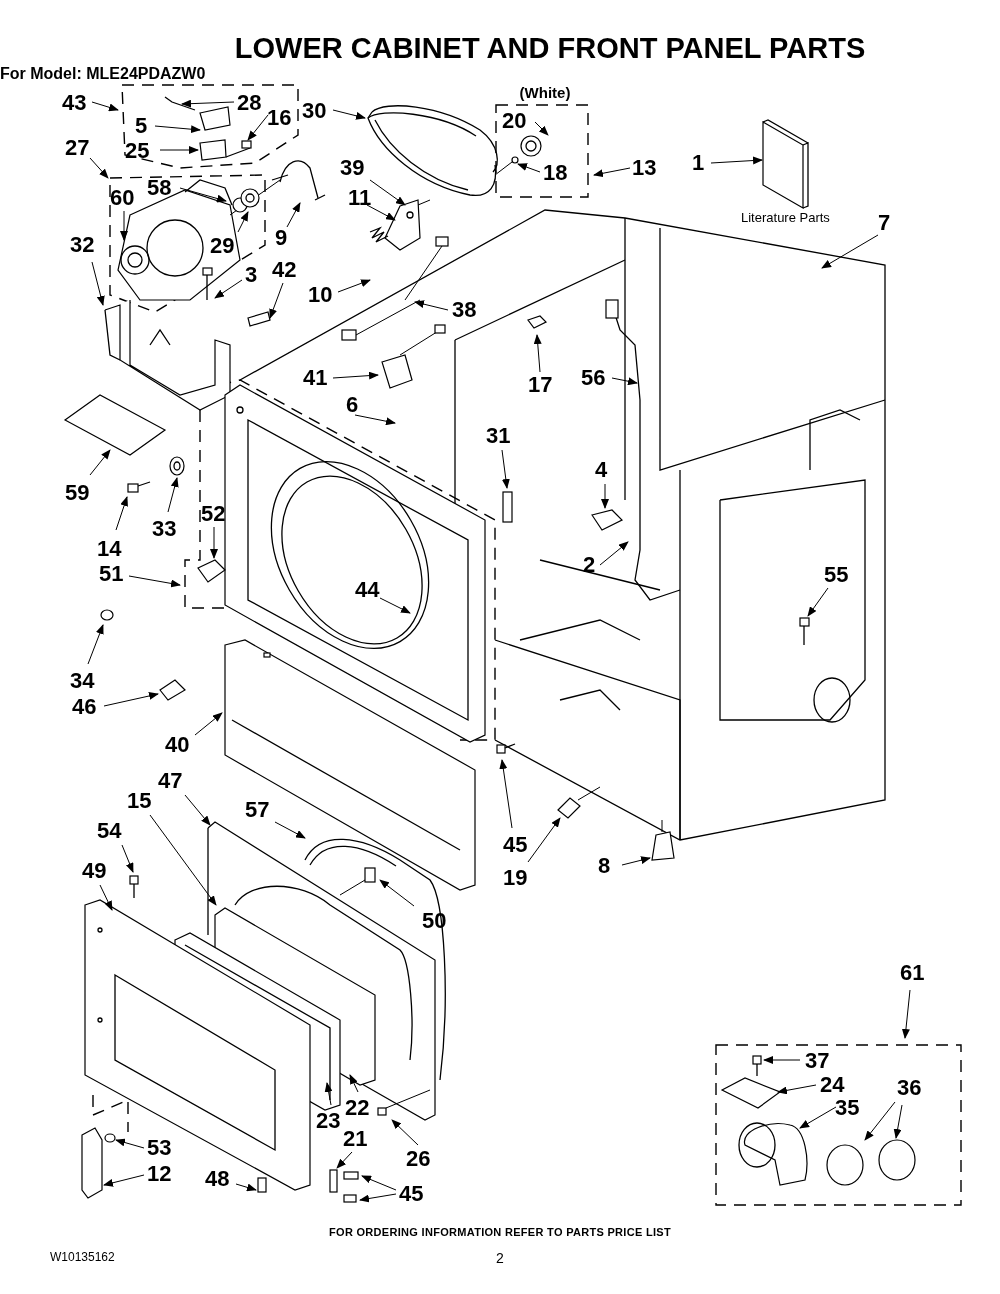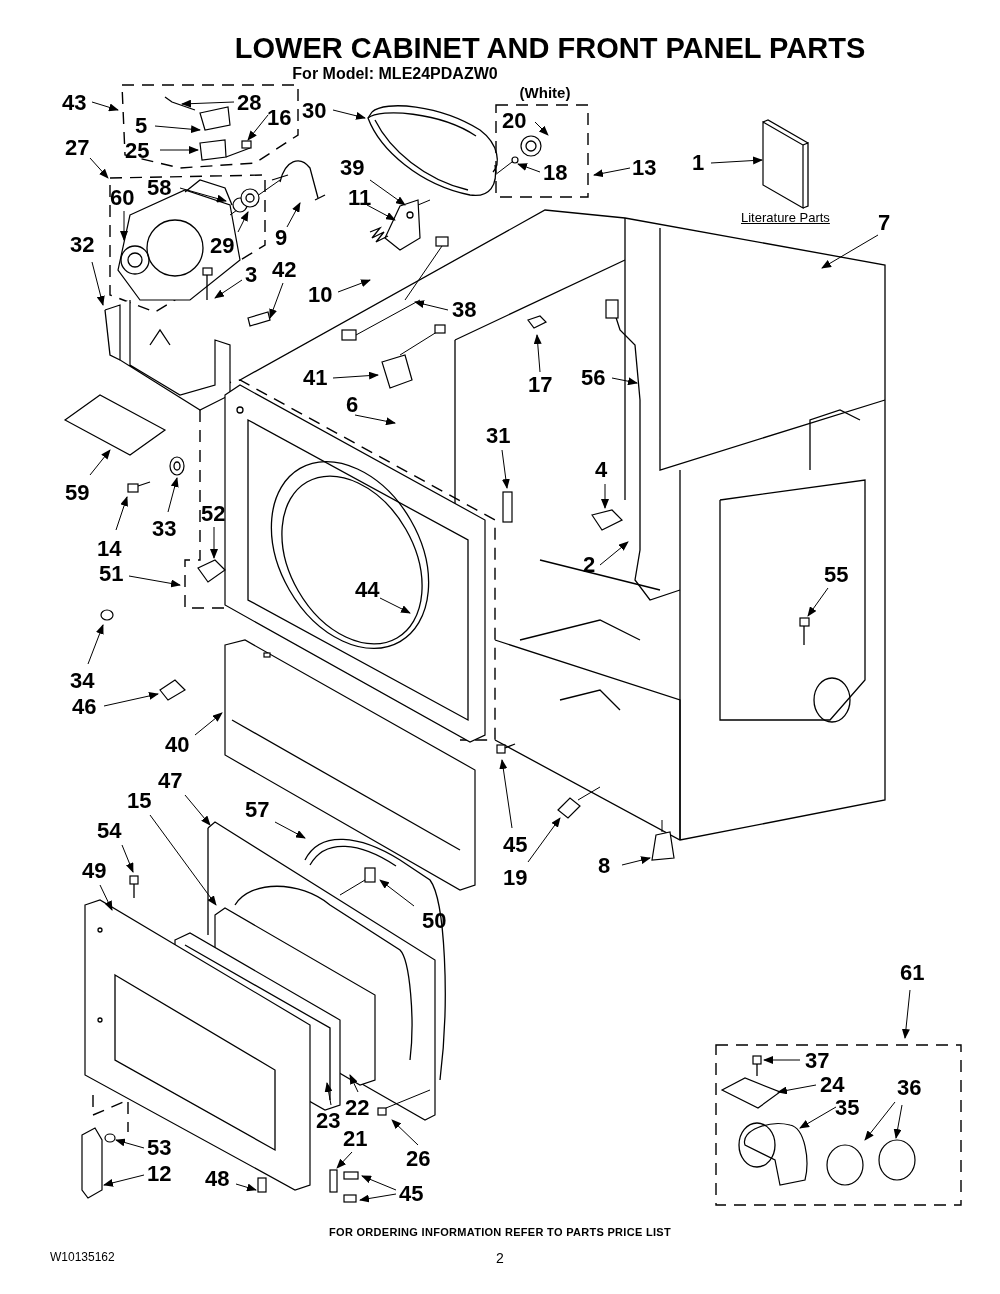--- a/index.html
+++ b/index.html
@@ -1,23 +1,23 @@
 <!DOCTYPE html>
 <html><head>
 <meta charset="utf-8">
 <style>
   html, body { margin:0; padding:0; background:#ffffff; }
   body { width:1000px; height:1294px; position:relative; overflow:hidden; font-family:"Liberation Sans", sans-serif; color:#000; }
   .title { position:absolute; left:0; width:1100px; top:32px; text-align:center; font-weight:bold; font-size:29px; letter-spacing:0px; }
-  .subtitle { position:absolute; left:0; width:790px; top:65px; text-align:center; font-weight:bold; font-size:16px; }
+  .subtitle { position:absolute; left:0; width:790px; top:65px; font-weight:bold; font-size:16px; }
   .variant { position:absolute; left:0; width:1090px; top:84px; text-align:center; font-weight:bold; font-size:15px; }
   .footer-note { position:absolute; left:0; width:1000px; top:1226px; text-align:center; font-weight:bold; font-size:11px; letter-spacing:0.3px; }
   .doc-num { position:absolute; left:50px; top:1250px; font-size:12px; }
   .page-num { position:absolute; left:496px; top:1250px; font-size:14px; }
-  .lit-label { position:absolute; left:741px; top:210px; font-size:13px; text-decoration:underline; }
+  .lit-label { position:absolute; left:741px; top:210px; font-size:13px; }
   svg.drawing { position:absolute; left:0; top:0; }
   .callout { font-family:"Liberation Sans", sans-serif; font-weight:bold; font-size:22px; fill:#000; }
   .ln { stroke:#000; stroke-width:1.3; fill:none; }
   .thin { stroke:#000; stroke-width:1; fill:none; }
   .dash { stroke:#000; stroke-width:1.4; fill:none; stroke-dasharray:12 8; }
   .part { stroke:#000; stroke-width:1.2; fill:#fff; }
 </style>
 </head>
 <body>
 

